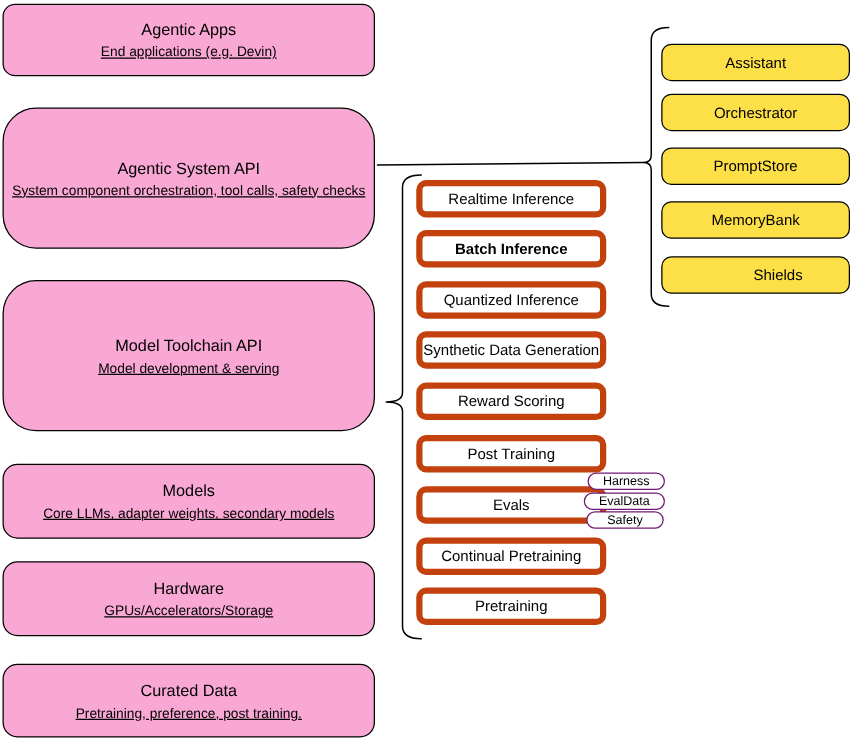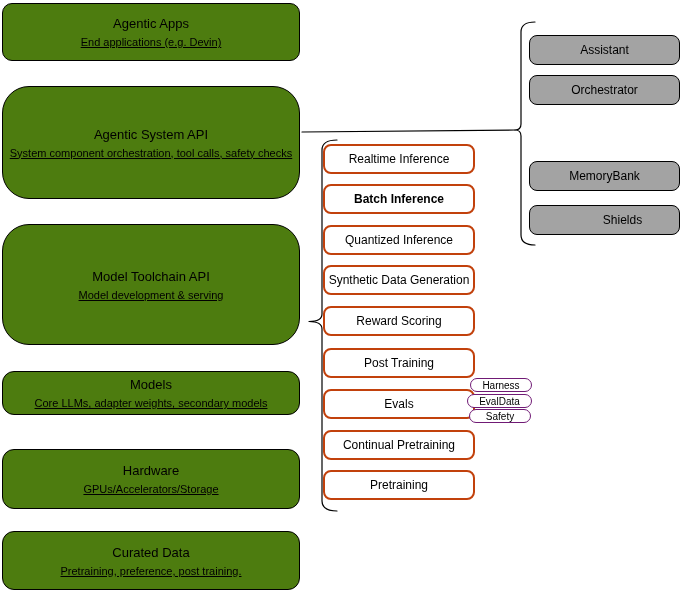--- a/index.html
+++ b/index.html
@@ -9,42 +9,42 @@
     background:#ffffff;
     font-family:"Liberation Sans","DejaVu Sans",sans-serif;
     color:#000000;
     overflow:hidden;
   }
   .lbox{
     position:absolute;
     left:2px;width:298px;
     box-sizing:border-box;
     border:1px solid #000000;
-    background:#4d7c0f;
+    background:#f9a8d4;
     display:flex;flex-direction:column;
     align-items:center;justify-content:center;
     text-align:center;
   }
   .btitle{font-size:13px;line-height:17px;}
   .bsub{font-size:11px;line-height:14px;margin-top:3px;text-decoration:underline;}
   .mbox{
     position:absolute;
-    left:323px;width:152px;height:30px;
+    left:333px;width:152px;height:30px;
     box-sizing:border-box;
-    border:2px solid #c2410c;border-radius:8px;
+    border:5px solid #c2410c;border-radius:8px;
     background:#ffffff;
     display:flex;align-items:center;justify-content:center;
     font-size:12px;text-align:center;
   }
   .rbox{
     position:absolute;
     left:529px;width:151px;height:30px;
     box-sizing:border-box;
     border:1px solid #000000;border-radius:8px;
-    background:#a3a3a3;
+    background:#fde047;
     display:flex;align-items:center;justify-content:center;
     font-size:12px;text-align:center;
   }
   .pill{
     position:absolute;
     box-sizing:border-box;
     border:1px solid #701a75;border-radius:8px;
     background:#ffffff;
     display:flex;align-items:center;justify-content:center;
     font-size:10px;
@@ -74,21 +74,21 @@
   <div class="lbox" style="top:86px;height:113px;border-radius:27px;">
     <div class="btitle">Agentic System API</div>
     <div class="bsub">System component orchestration, tool calls, safety checks</div>
   </div>
 
   <div class="lbox" style="top:224px;height:121px;border-radius:27px;">
     <div class="btitle">Model Toolchain API</div>
     <div class="bsub">Model development &amp; serving</div>
   </div>
 
-  <div class="lbox" style="top:371px;height:44px;border-radius:12px;">
+  <div class="lbox" style="top:371px;height:60px;border-radius:12px;">
     <div class="btitle">Models</div>
     <div class="bsub">Core LLMs, adapter weights, secondary models</div>
   </div>
 
   <div class="lbox" style="top:449px;height:60px;border-radius:12px;">
     <div class="btitle">Hardware</div>
     <div class="bsub">GPUs/Accelerators/Storage</div>
   </div>
 
   <div class="lbox" style="top:531px;height:59px;border-radius:12px;">
@@ -133,20 +133,23 @@
   <div class="pill" style="left:469px;top:409px;width:62px;height:14px;">
     <span>Safety</span>
   </div>
 
   <div class="rbox" style="top:35px;">
     <span>Assistant</span>
   </div>
   <div class="rbox" style="top:75px;">
     <span>Orchestrator</span>
   </div>
+  <div class="rbox" style="top:118px;">
+    <span>PromptStore</span>
+  </div>
   <div class="rbox" style="top:161px;">
     <span>MemoryBank</span>
   </div>
   <div class="rbox" style="top:205px;padding-left:36px;">
     <span>Shields</span>
   </div>
 
 </div>
 
 </body></html>

